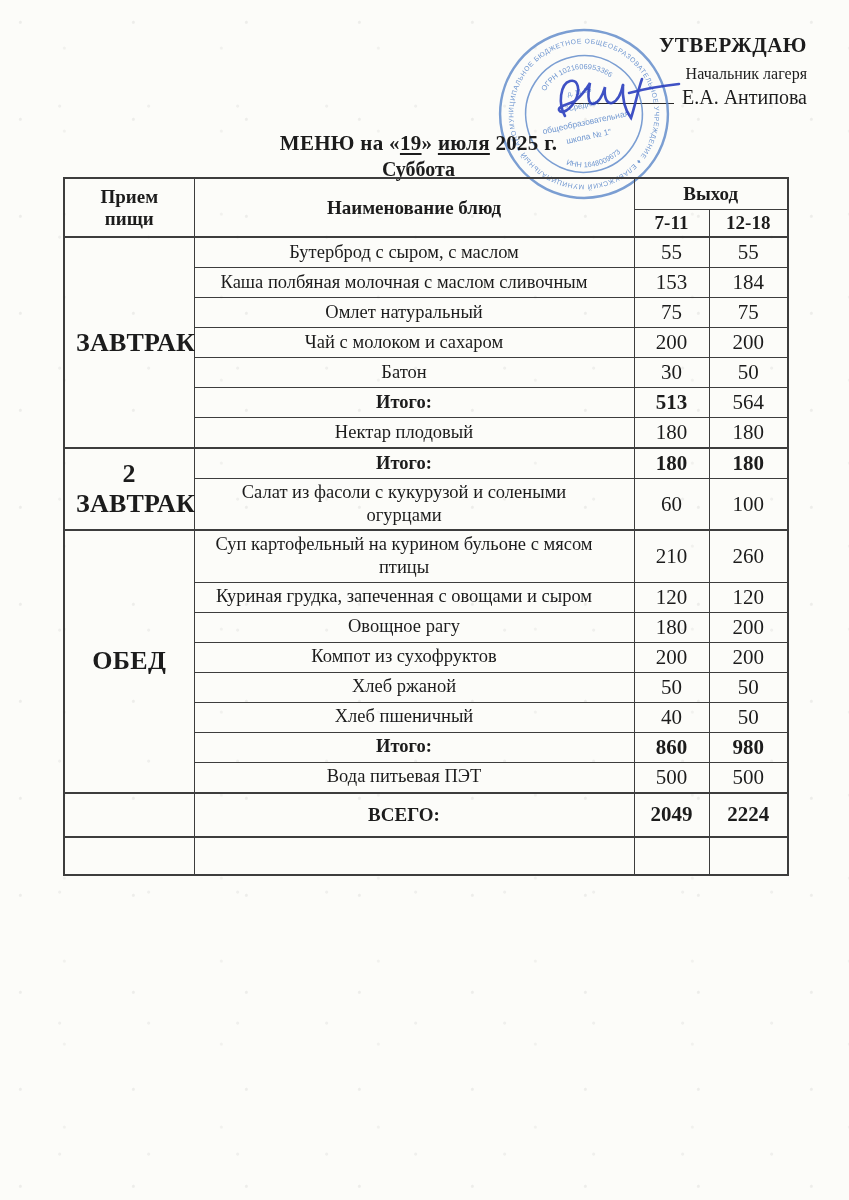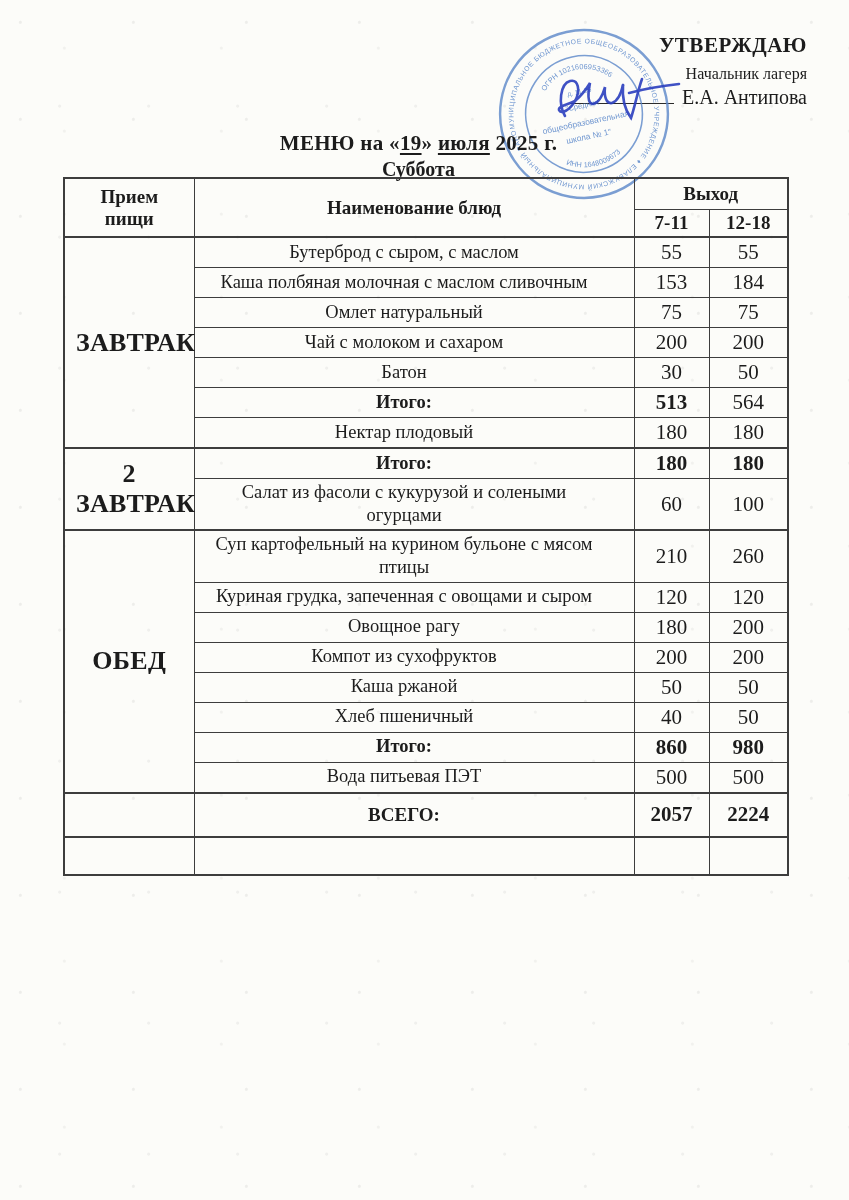--- a/index.html
+++ b/index.html
@@ -220,21 +220,21 @@
           <td class="dish">Овощное рагу</td>
           <td class="val">180</td>
           <td class="val">200</td>
         </tr>
         <tr class="normal">
           <td class="dish">Компот из сухофруктов</td>
           <td class="val">200</td>
           <td class="val">200</td>
         </tr>
         <tr class="normal">
-          <td class="dish">Каша ржаной</td>
+          <td class="dish">Хлеб ржаной</td>
           <td class="val">50</td>
           <td class="val">50</td>
         </tr>
         <tr class="normal">
           <td class="dish">Хлеб пшеничный</td>
           <td class="val">40</td>
           <td class="val">50</td>
         </tr>
         <tr class="normal">
           <td class="dish b">Итого:</td>
@@ -242,21 +242,21 @@
           <td class="val b">980</td>
         </tr>
         <tr class="normal">
           <td class="dish">Вода питьевая ПЭТ</td>
           <td class="val">500</td>
           <td class="val">500</td>
         </tr>
         <tr class="grand">
           <td class="meal"></td>
           <td class="dish b">ВСЕГО:</td>
-          <td class="val b">2057</td>
+          <td class="val b">2049</td>
           <td class="val b">2224</td>
         </tr>
         <tr class="blank">
           <td class="meal"></td>
           <td class="dish"></td>
           <td class="val"></td>
           <td class="val"></td>
         </tr>
       </tbody>
   </table>

